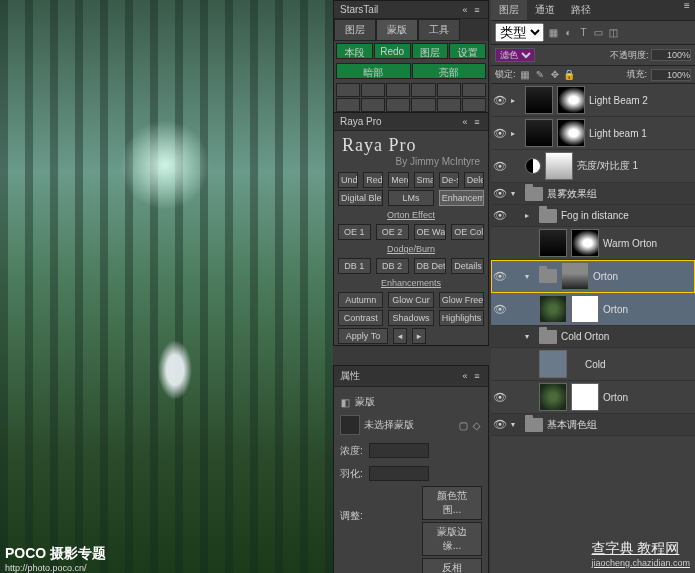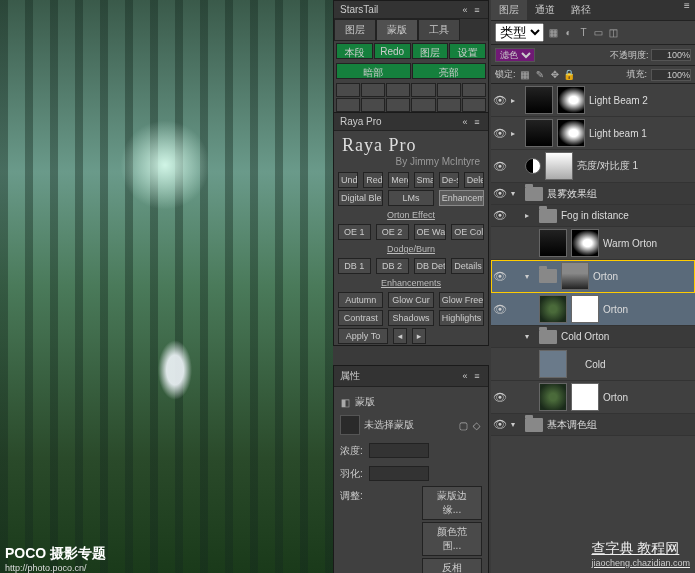--- a/index.html
+++ b/index.html
@@ -214,26 +214,26 @@
         </div>
       </div>
       <div class="props-field">
         <span>浓度:</span>
         <input style="">
       </div>
       <div class="props-field">
         <span>羽化:</span>
         <input style="">
       </div>
-      <div class="props-field" style="">
+      <div class="props-field" style="margin-top:20px">
         <span>调整:</span>
       </div>
       <div class="props-footer">
+        <div class="props-fbtn">颜色范围...</div>
         <div class="props-fbtn">蒙版边缘...</div>
-        <div class="props-fbtn">颜色范围...</div>
         <div class="props-fbtn">反相</div>
       </div>
     </div>
   </div>
 
   <div class="layers">
     <div class="layers-tabs">
       <span class="active">图层</span>
       <span>通道</span>
       <span>路径</span>

